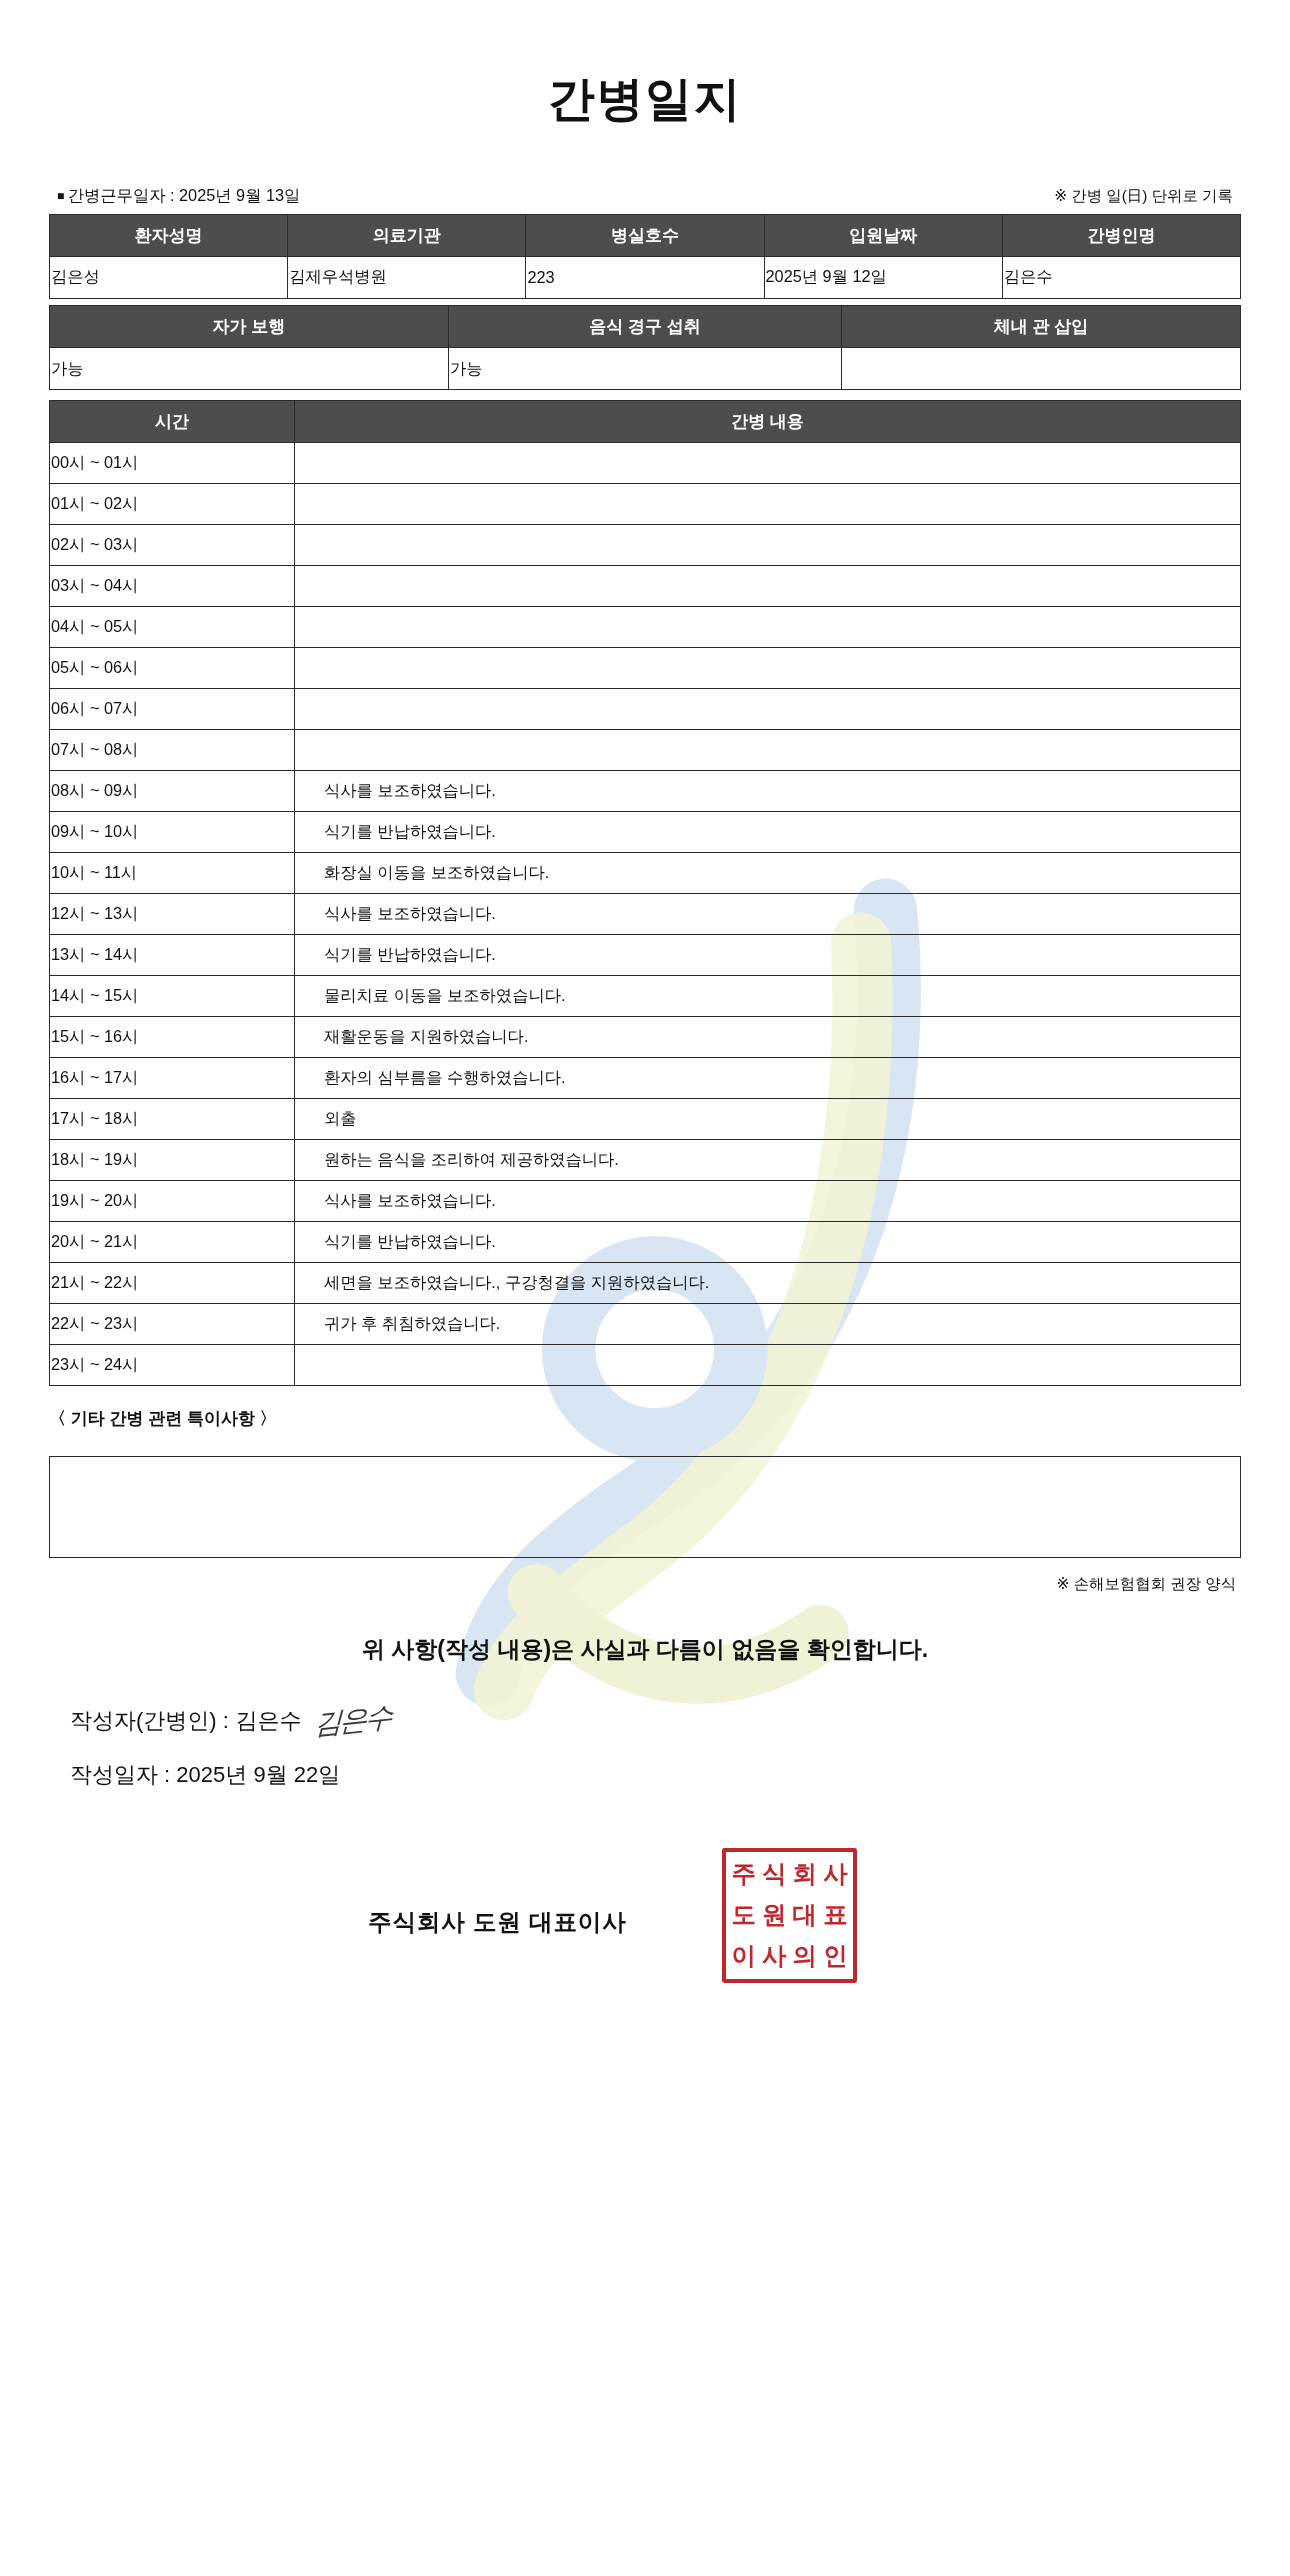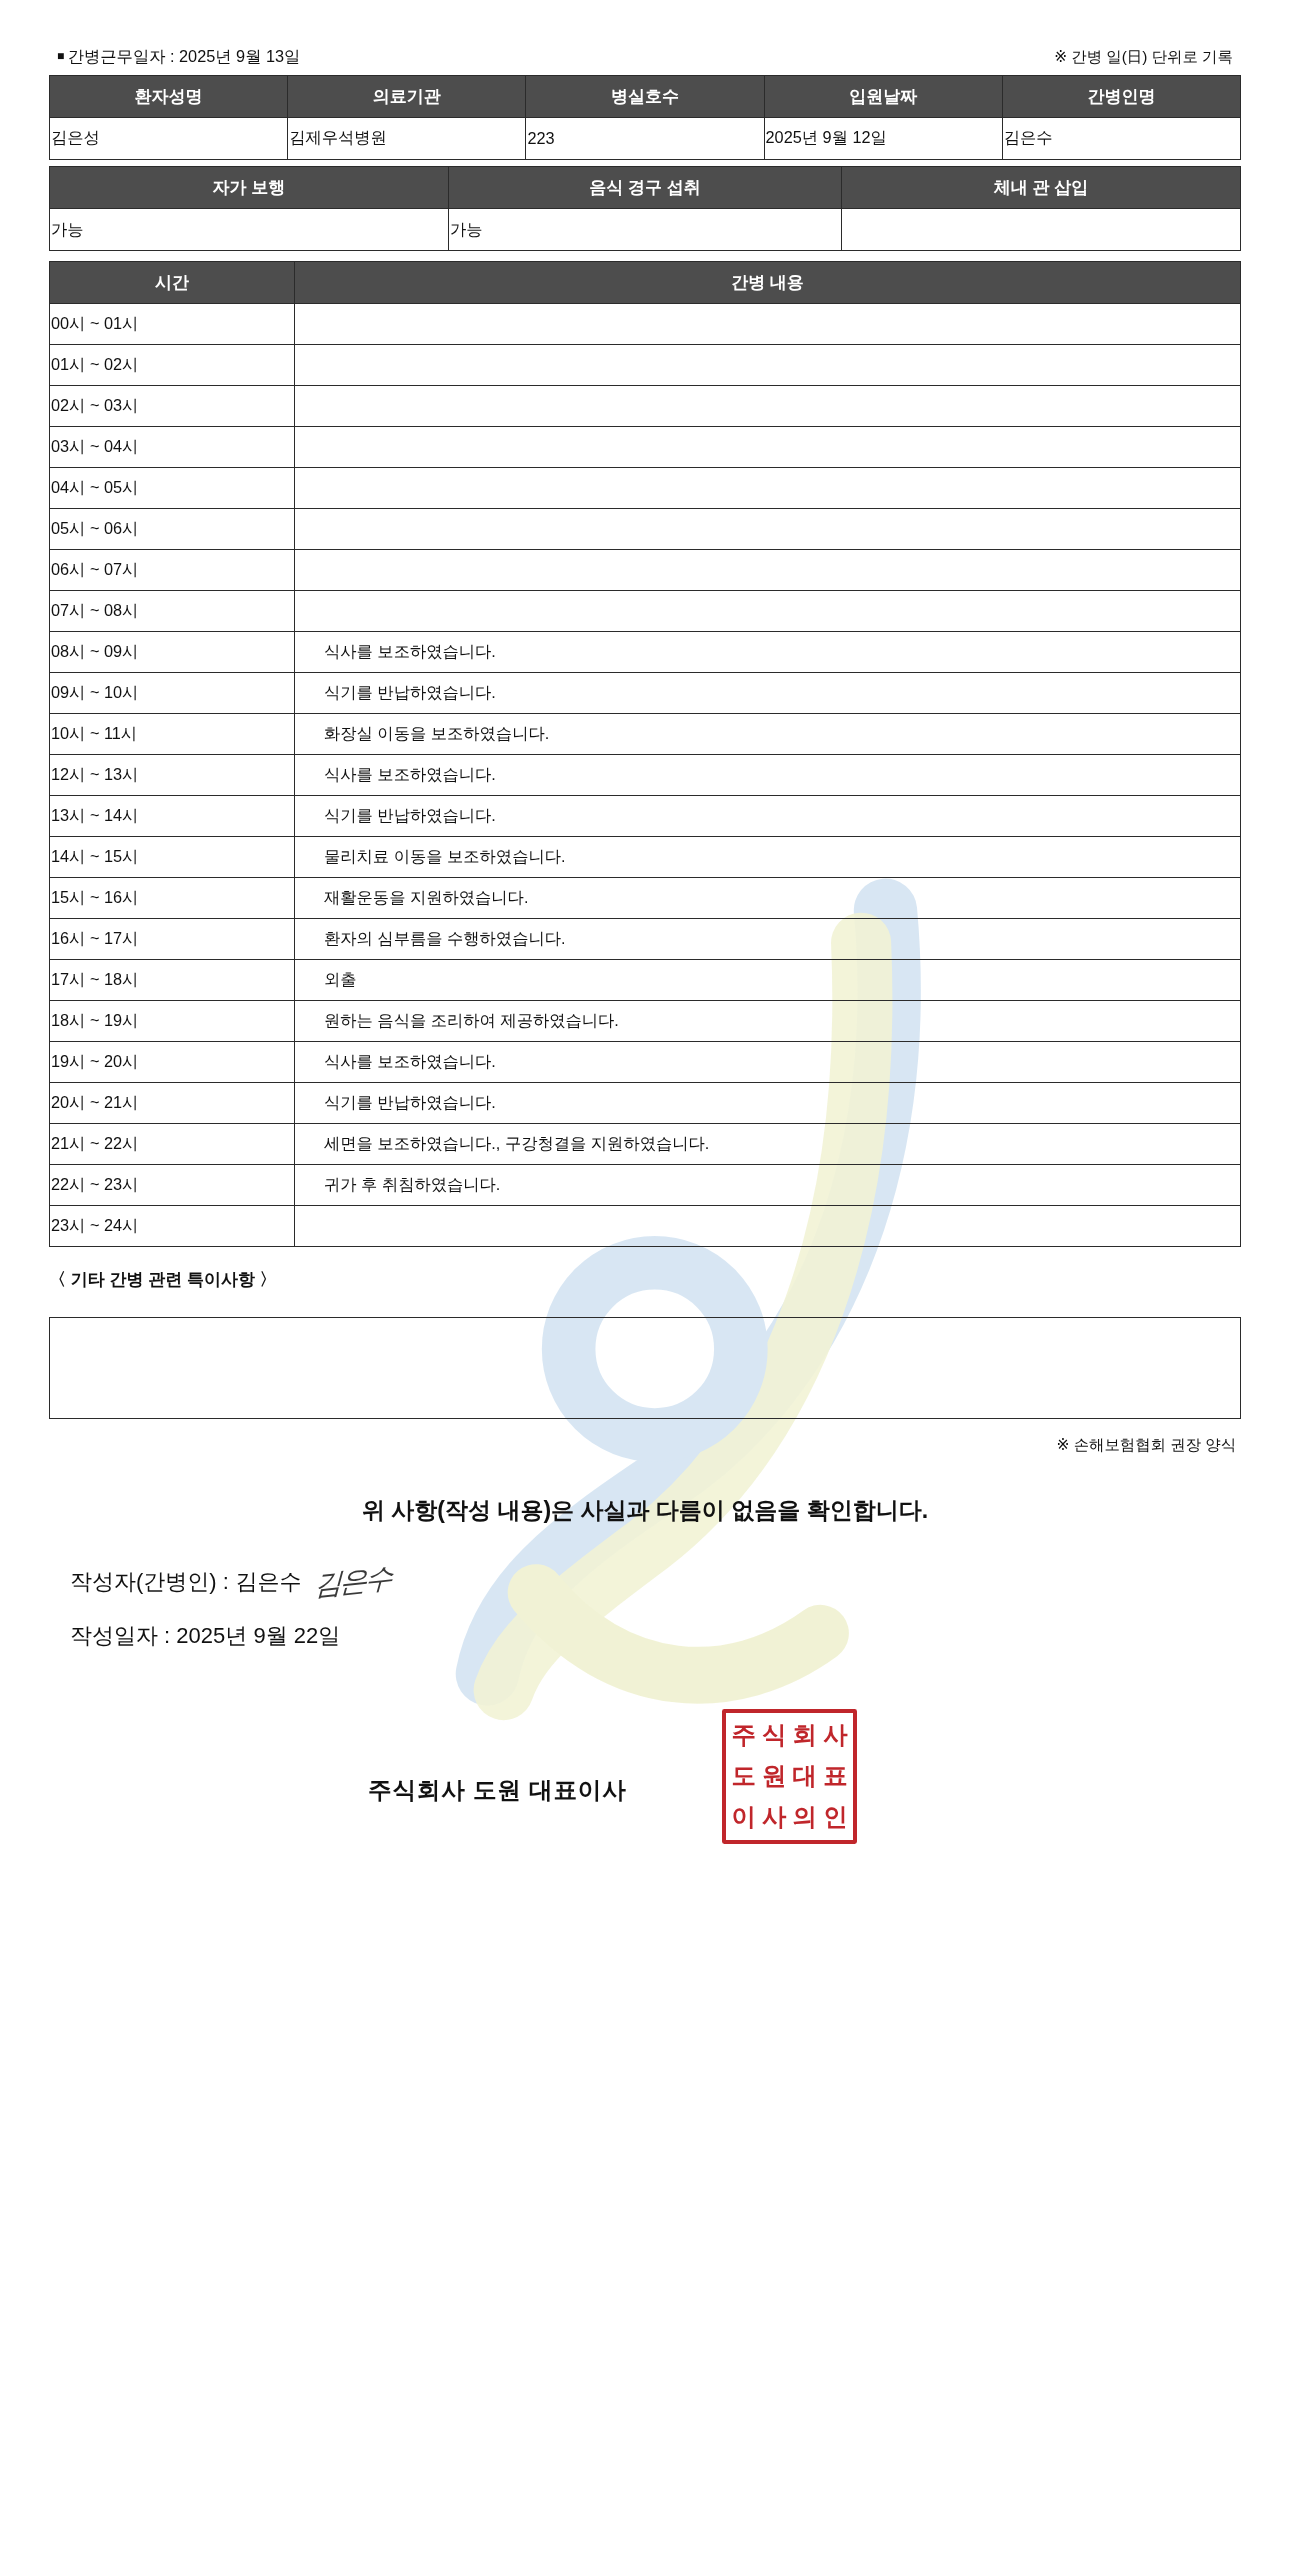--- a/index.html
+++ b/index.html
@@ -162,21 +162,21 @@
 
   
   .company-row {
     position: relative;
     margin-top: 50px;
     height: 163px;
   }
   .company-name {
     position: absolute;
     left: 319px;
-    top: 73px;
+    top: 66px;
     font-size: 23.6px;
     font-weight: bold;
     letter-spacing: 0.8px;
   }
   .stamp {
     position: absolute;
     left: 673px;
     top: 8.1px;
     width: 135px;
     height: 135px;
@@ -205,20 +205,21 @@
     <g opacity="0.55">
       <path d="M1090 1120 C1120 1450 1000 1700 820 1820 C700 1900 620 1960 600 2060" fill="none" stroke="#b9d3ea" stroke-width="78" stroke-linecap="round"></path>
       <path d="M1060 1160 C1075 1500 980 1760 800 1900 C700 1975 640 2020 620 2080" fill="none" stroke="#e7e9b4" stroke-width="74" stroke-linecap="round" opacity="0.9"></path>
       <circle cx="806" cy="1660" r="106" fill="none" stroke="#b9d3ea" stroke-width="66"></circle>
       <path d="M660 1960 C760 2080 900 2090 1010 2010" fill="none" stroke="#e7e9b4" stroke-width="70" stroke-linecap="round"></path>
     </g>
   </svg>
 
   <div class="content">
 
+    <div class="doc-title">간병일지</div>
 
     <div class="meta-row">
       <div class="meta-left">
         <span class="sq">■</span><span>간병근무일자</span>
         <span>:</span>
         <span>2025년 9월 13일</span>
       </div>
       <div class="meta-right">※ 간병 일(日) 단위로 기록</div>
     </div>
 

